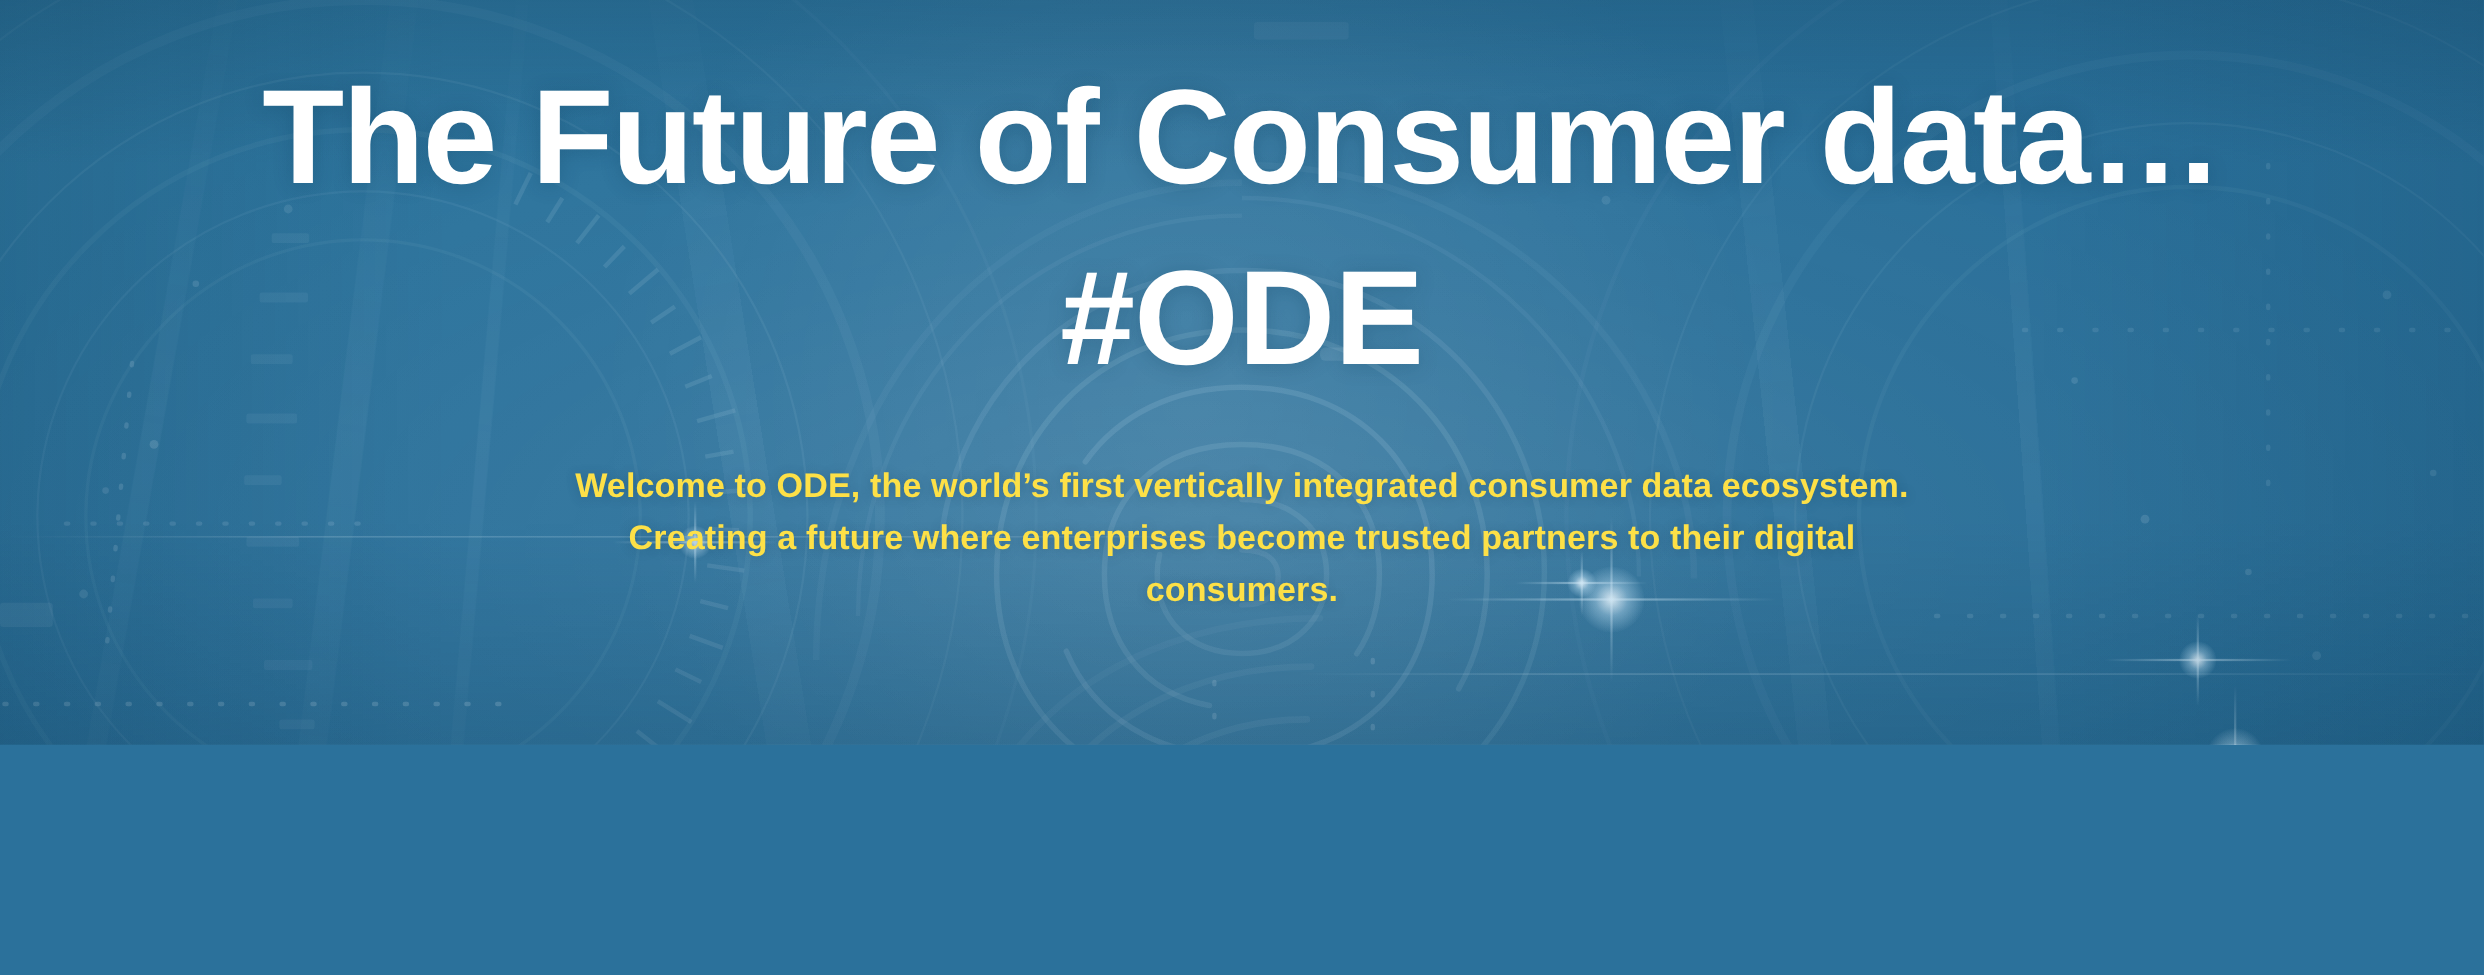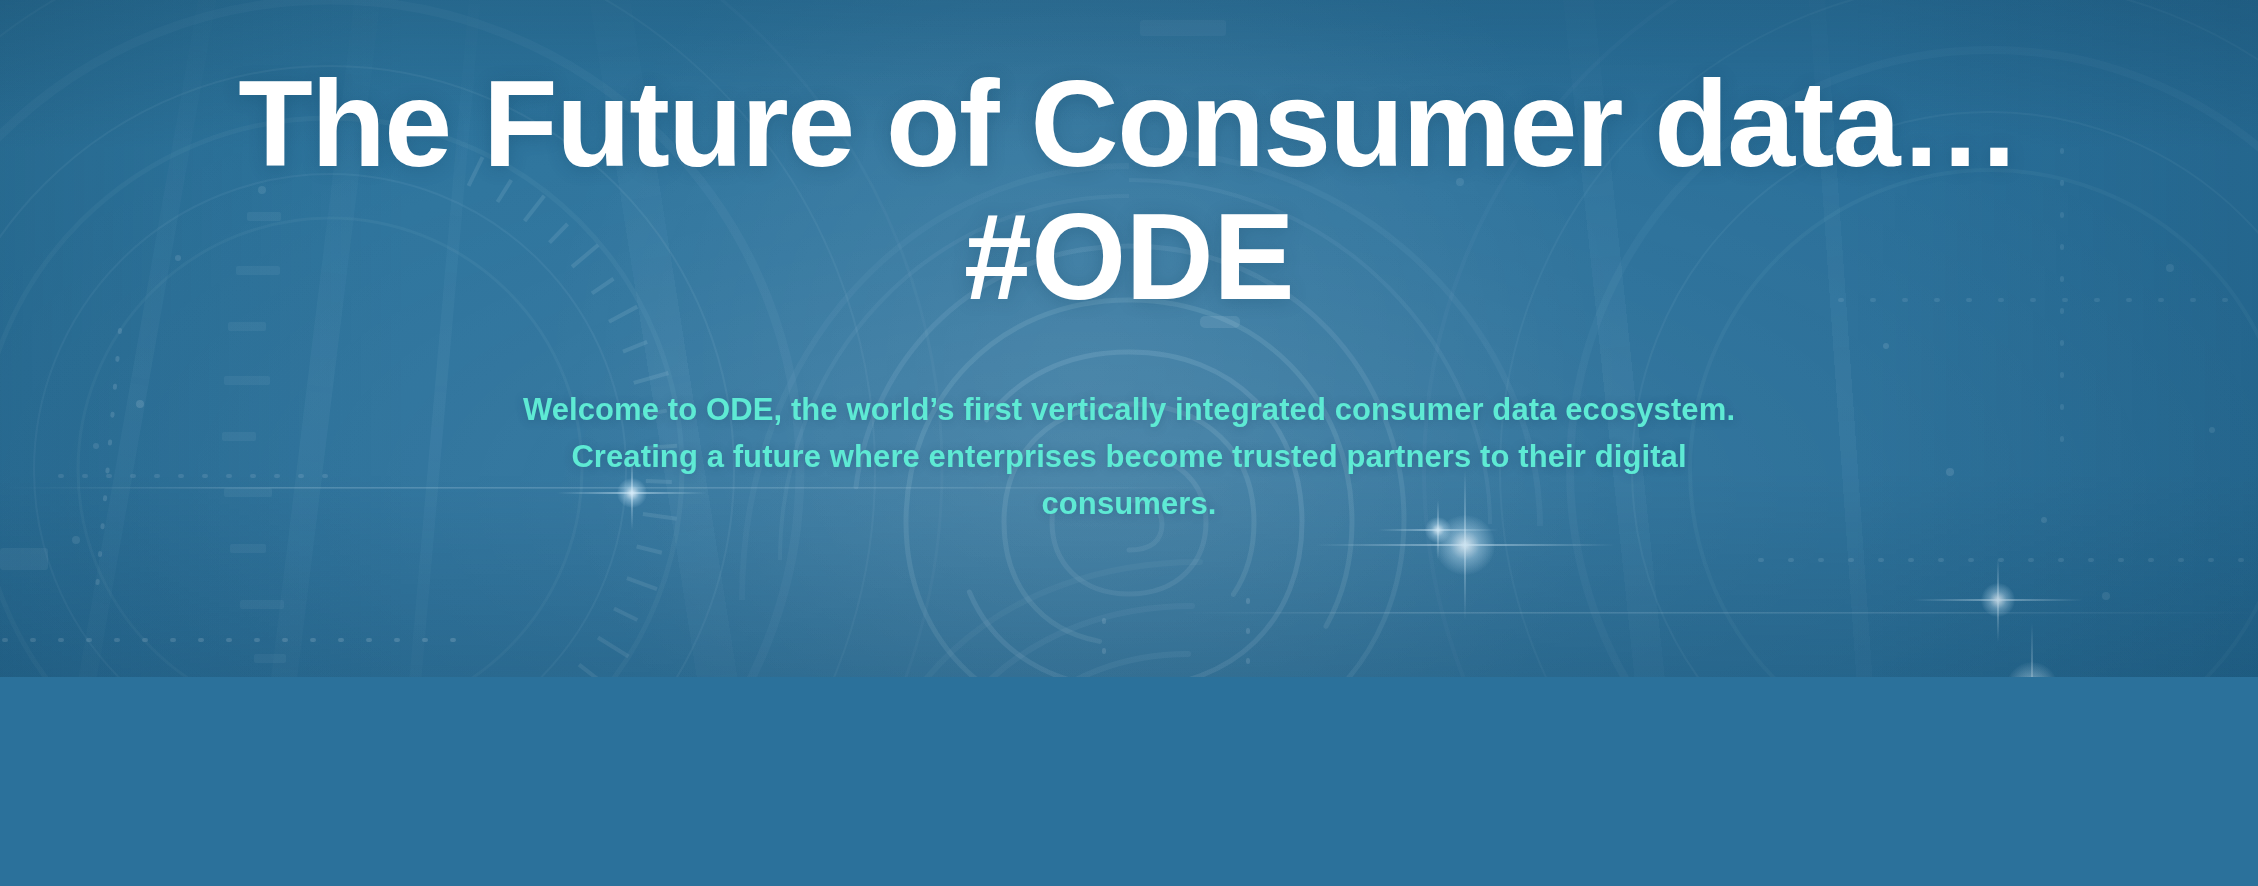--- a/index.html
+++ b/index.html
@@ -123,28 +123,28 @@
     font-family: "Liberation Sans", sans-serif;
     font-weight: 700;
     font-size: 122px;
     line-height: 1.09;
     letter-spacing: -1.5px;
     white-space: nowrap;
     text-shadow: 0 2px 18px rgba(10,50,78,0.22);
   }
   .headline .hl-line { display: block; }
   .headline .hl-line.l1 { margin-top: 58px; }
-  .headline .hl-line.l3 { letter-spacing: -0.5px; }
+  .headline .hl-line.l3 { letter-spacing: -0.5px; margin-top: 32px; }
 
   .subcopy {
     margin: 0;
     padding: 0;
     width: 1290px;
     text-align: center;
-    color: #5eead4;
+    color: #fde047;
     font-family: "Liberation Sans", sans-serif;
     font-weight: 700;
     font-size: 31px;
     line-height: 1.52;
     letter-spacing: 0.1px;
     margin-top: 62px;
     text-shadow: 0 1px 10px rgba(10,50,78,0.25);
   }
 </style>
 </head>

